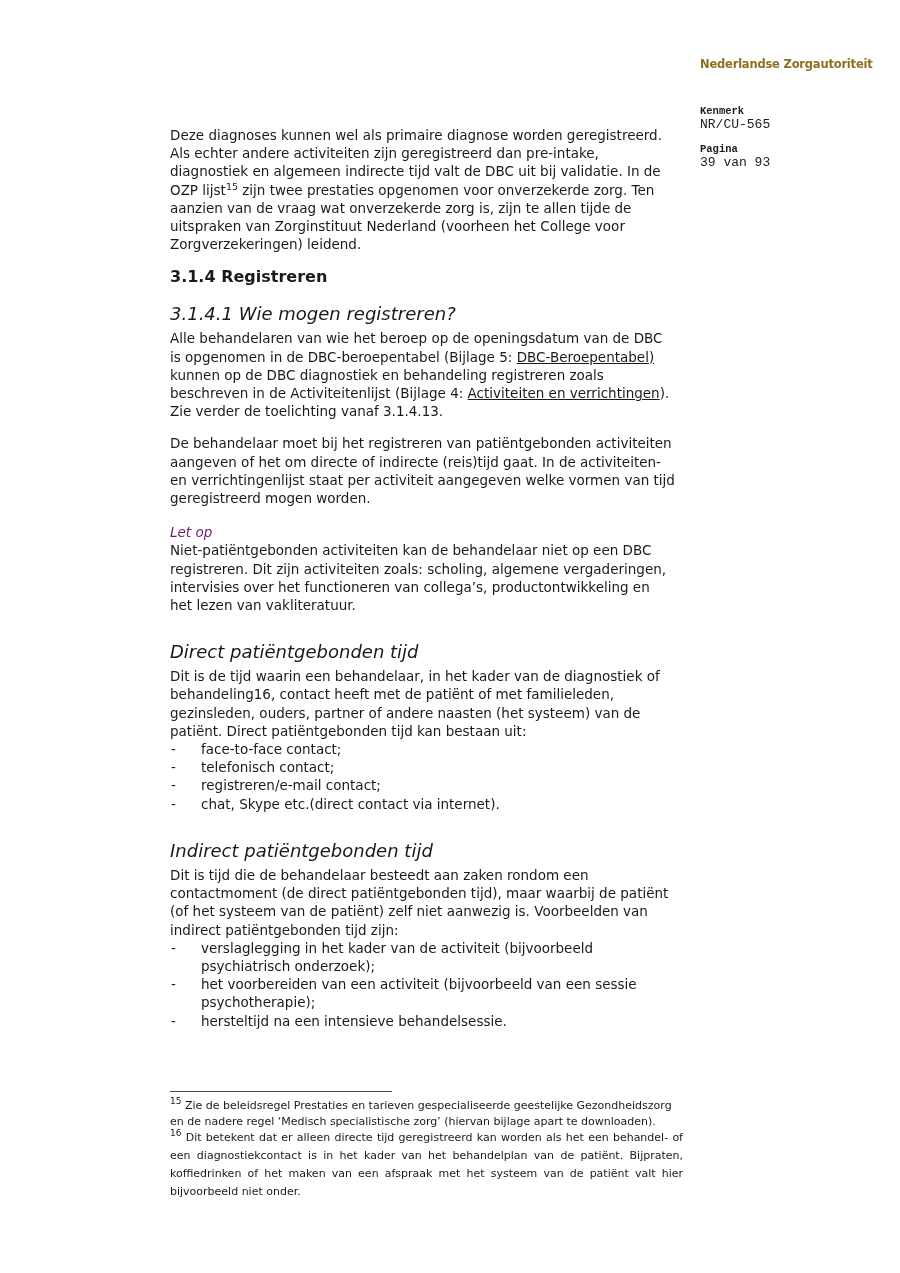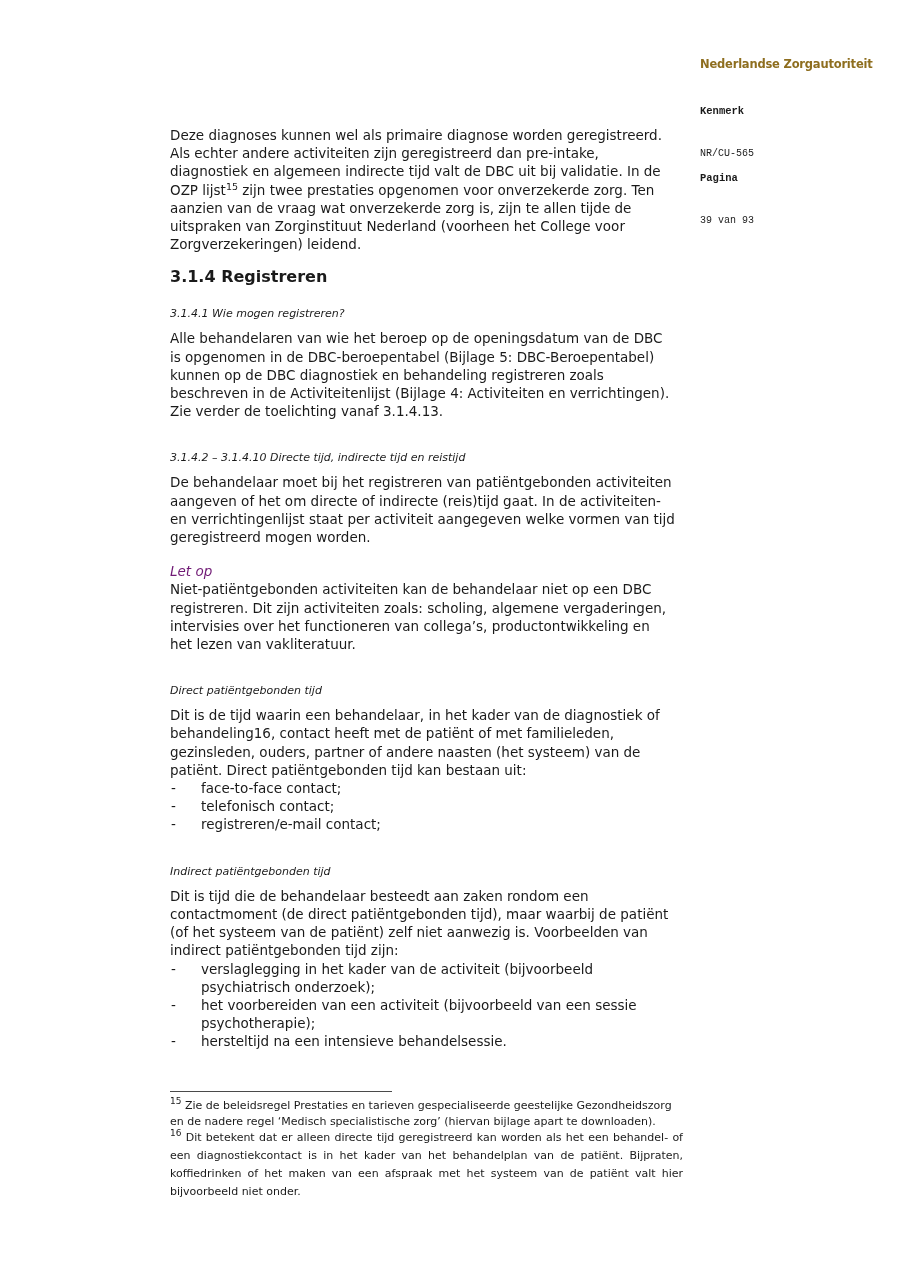--- a/index.html
+++ b/index.html
@@ -26,57 +26,58 @@
   }
   .meta {
     position: absolute;
     left: 700px;
     top: 104px;
     font-size: 11.5px;
     line-height: 14px;
     font-family: Liberation Mono, monospace;
   }
   .meta .label { font-weight: bold; font-size: 10.5px; }
-  .meta .value { margin-bottom: 10px; font-size: 10px; margin-top: 29px; }
+  .meta .value { margin-bottom: 10px; font-size: 13px; }
 
   
   .main {
     position: absolute;
     left: 170px;
     top: 126px;
     width: 506px;
     font-size: 13.5px;
     line-height: 18.2px;
   }
   .para { margin: 0 0 14px 0; }
   .para.tight { margin-bottom: 0; }
   h2.sec {
     font-size: 16px;
     font-weight: bold;
     margin: 0 0 17px 0;
     line-height: 20px;
   }
   h3.sub {
-    font-size: 11px;
+    font-size: 18px;
     font-style: italic;
     font-weight: normal;
     margin: 28px 0 6px 0;
     line-height: 19px;
   }
   h3.sub.first { margin-top: 16px; }
   .letop {
     font-style: italic;
     color: #701a75;
     margin: 16px 0 0 0;
     line-height: 18.2px;
   }
   .ital { }
   sup.fnref { font-size: 9.5px; vertical-align: super; line-height: 0; }
   a.doclink {
     color: inherit;
+    text-decoration: underline;
     cursor: pointer;
   }
   .dlist { margin: 0 0 14px 0; }
   .dlist .li {
     position: relative;
     padding-left: 31px;
   }
   .dlist .li::before {
     content: "-";
     position: absolute;
@@ -118,32 +119,32 @@
 
   <div class="main">
 
     <p class="para"><span>Deze diagnoses kunnen wel als primaire diagnose worden geregistreerd. Als echter andere activiteiten zijn geregistreerd dan pre-intake, diagnostiek en algemeen indirecte tijd valt de DBC uit bij validatie. In de OZP lijst</span><sup class="fnref">15</sup><span> zijn twee prestaties opgenomen voor onverzekerde zorg. Ten aanzien van de vraag wat onverzekerde zorg is, zijn te allen tijde de uitspraken van Zorginstituut Nederland (voorheen het College voor Zorgverzekeringen) leidend.</span></p>
 
     <h2 class="sec">3.1.4 Registreren</h2>
 
     <h3 class="sub first">3.1.4.1 Wie mogen registreren?</h3>
     <p class="para"><span>Alle behandelaren van wie het beroep op de openingsdatum van de DBC is opgenomen in de DBC-beroepentabel (Bijlage 5: </span><a class="doclink">DBC-Beroepentabel)</a><span> kunnen op de DBC diagnostiek en behandeling registreren zoals beschreven in de Activiteitenlijst (Bijlage 4: </span><a class="doclink">Activiteiten en verrichtingen</a><span>). Zie verder de toelichting vanaf 3.1.4.13.</span></p>
 
-    <h3 class="sub">3.1.4.2 – 3.1.4.10 Directe tijd, indirecte tijd en reistijd</h3>
     <p class="para">De behandelaar moet bij het registreren van patiëntgebonden activiteiten aangeven of het om directe of indirecte (reis)tijd gaat. In de activiteiten- en verrichtingenlijst staat per activiteit aangegeven welke vormen van tijd geregistreerd mogen worden.</p>
 
     <p class="letop">Let op</p>
     <p class="para"><span class="ital">Niet</span><span>-patiëntgebonden activiteiten kan de behandelaar niet op een DBC registreren. Dit zijn activiteiten zoals: scholing, algemene vergaderingen, intervisies over het functioneren van collega’s, productontwikkeling en het lezen van vakliteratuur.</span></p>
 
     <h3 class="sub">Direct patiëntgebonden tijd</h3>
     <p class="para tight">Dit is de tijd waarin een behandelaar, in het kader van de diagnostiek of behandeling16, contact heeft met de patiënt of met familieleden, gezinsleden, ouders, partner of andere naasten (het systeem) van de patiënt. Direct patiëntgebonden tijd kan bestaan uit:</p>
     <div class="dlist">
       <div class="li">face-to-face contact;</div>
       <div class="li">telefonisch contact;</div>
       <div class="li">registreren/e-mail contact;</div>
+      <div class="li">chat, Skype etc.(direct contact via internet).</div>
     </div>
 
     <h3 class="sub">Indirect patiëntgebonden tijd</h3>
     <p class="para tight">Dit is tijd die de behandelaar besteedt aan zaken rondom een contactmoment (de direct patiëntgebonden tijd), maar waarbij de patiënt (of het systeem van de patiënt) zelf niet aanwezig is. Voorbeelden van indirect patiëntgebonden tijd zijn:</p>
     <div class="dlist">
       <div class="li">verslaglegging in het kader van de activiteit (bijvoorbeeld psychiatrisch onderzoek);</div>
       <div class="li">het voorbereiden van een activiteit (bijvoorbeeld van een sessie psychotherapie);</div>
       <div class="li">hersteltijd na een intensieve behandelsessie.</div>
     </div>
 

